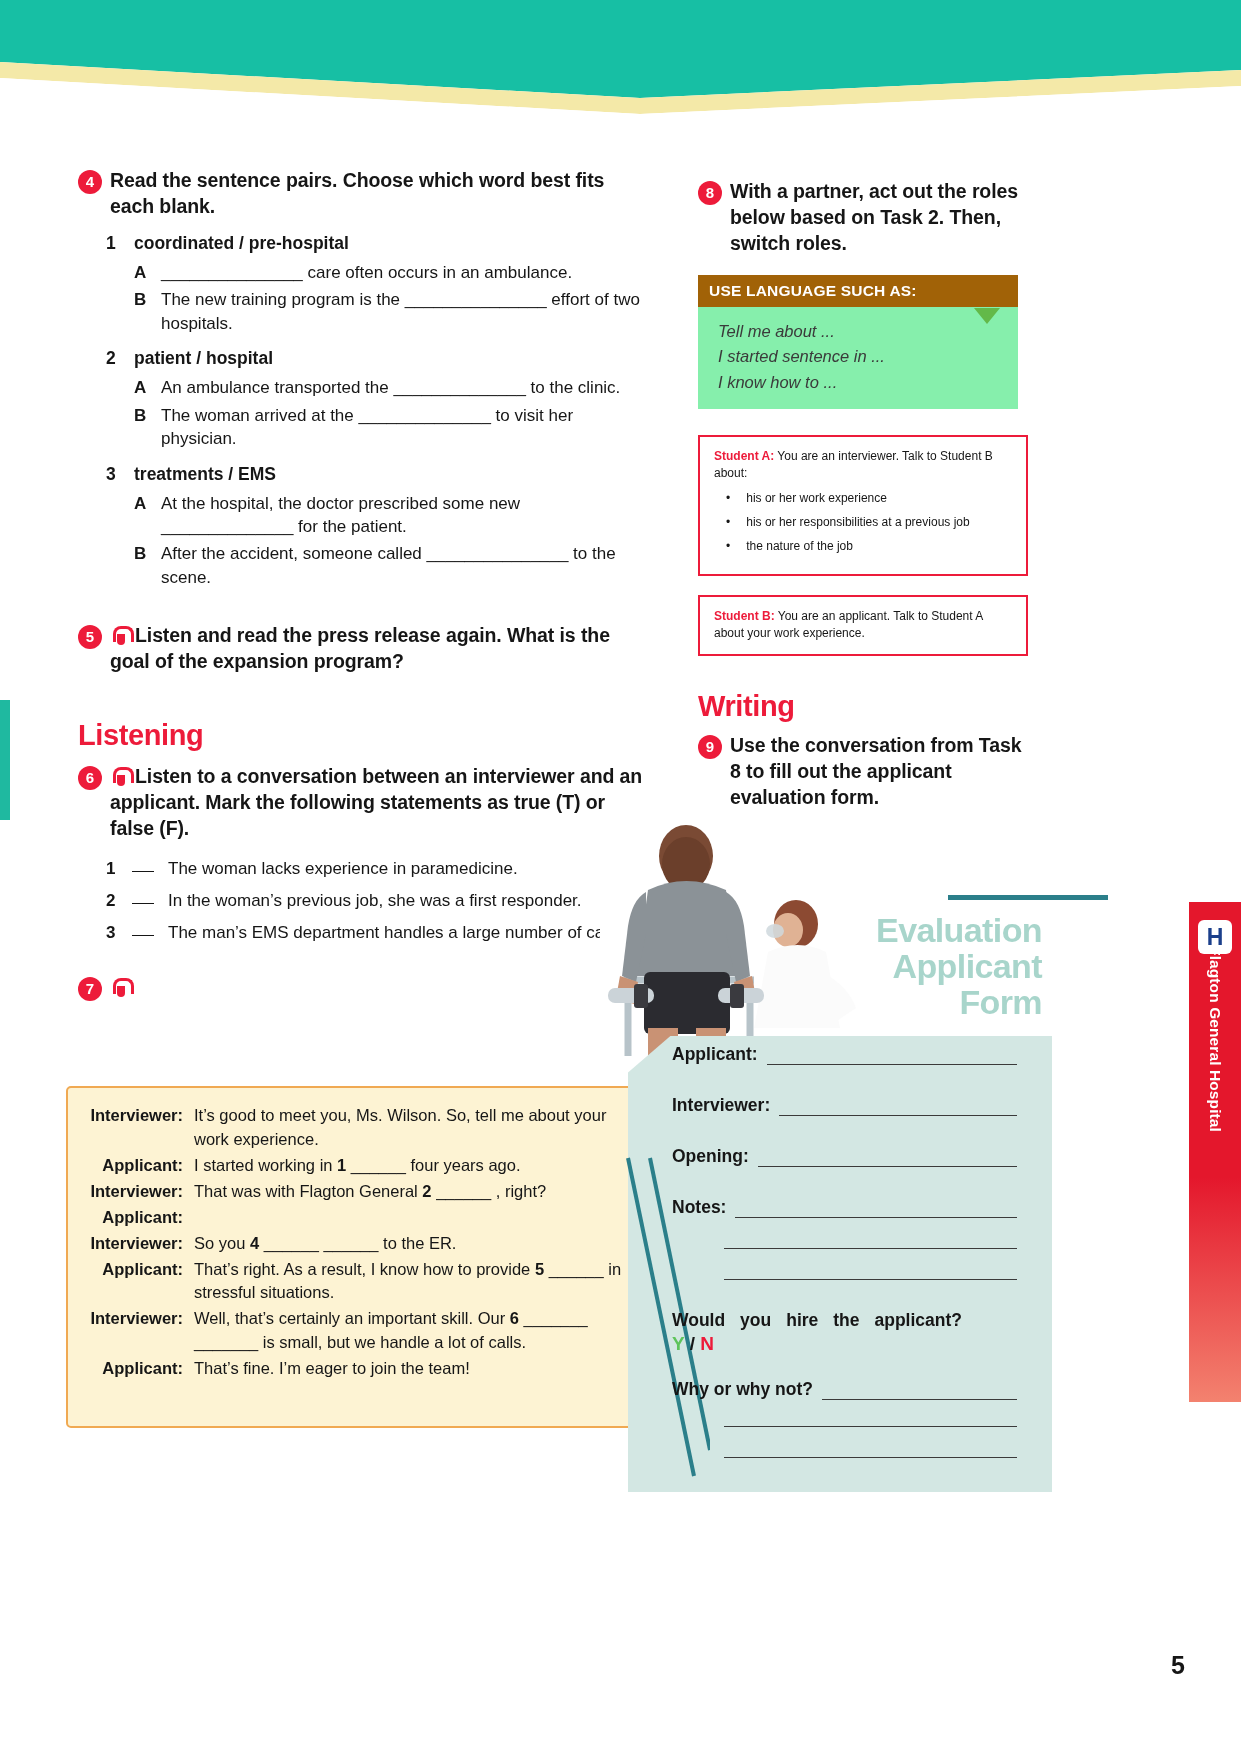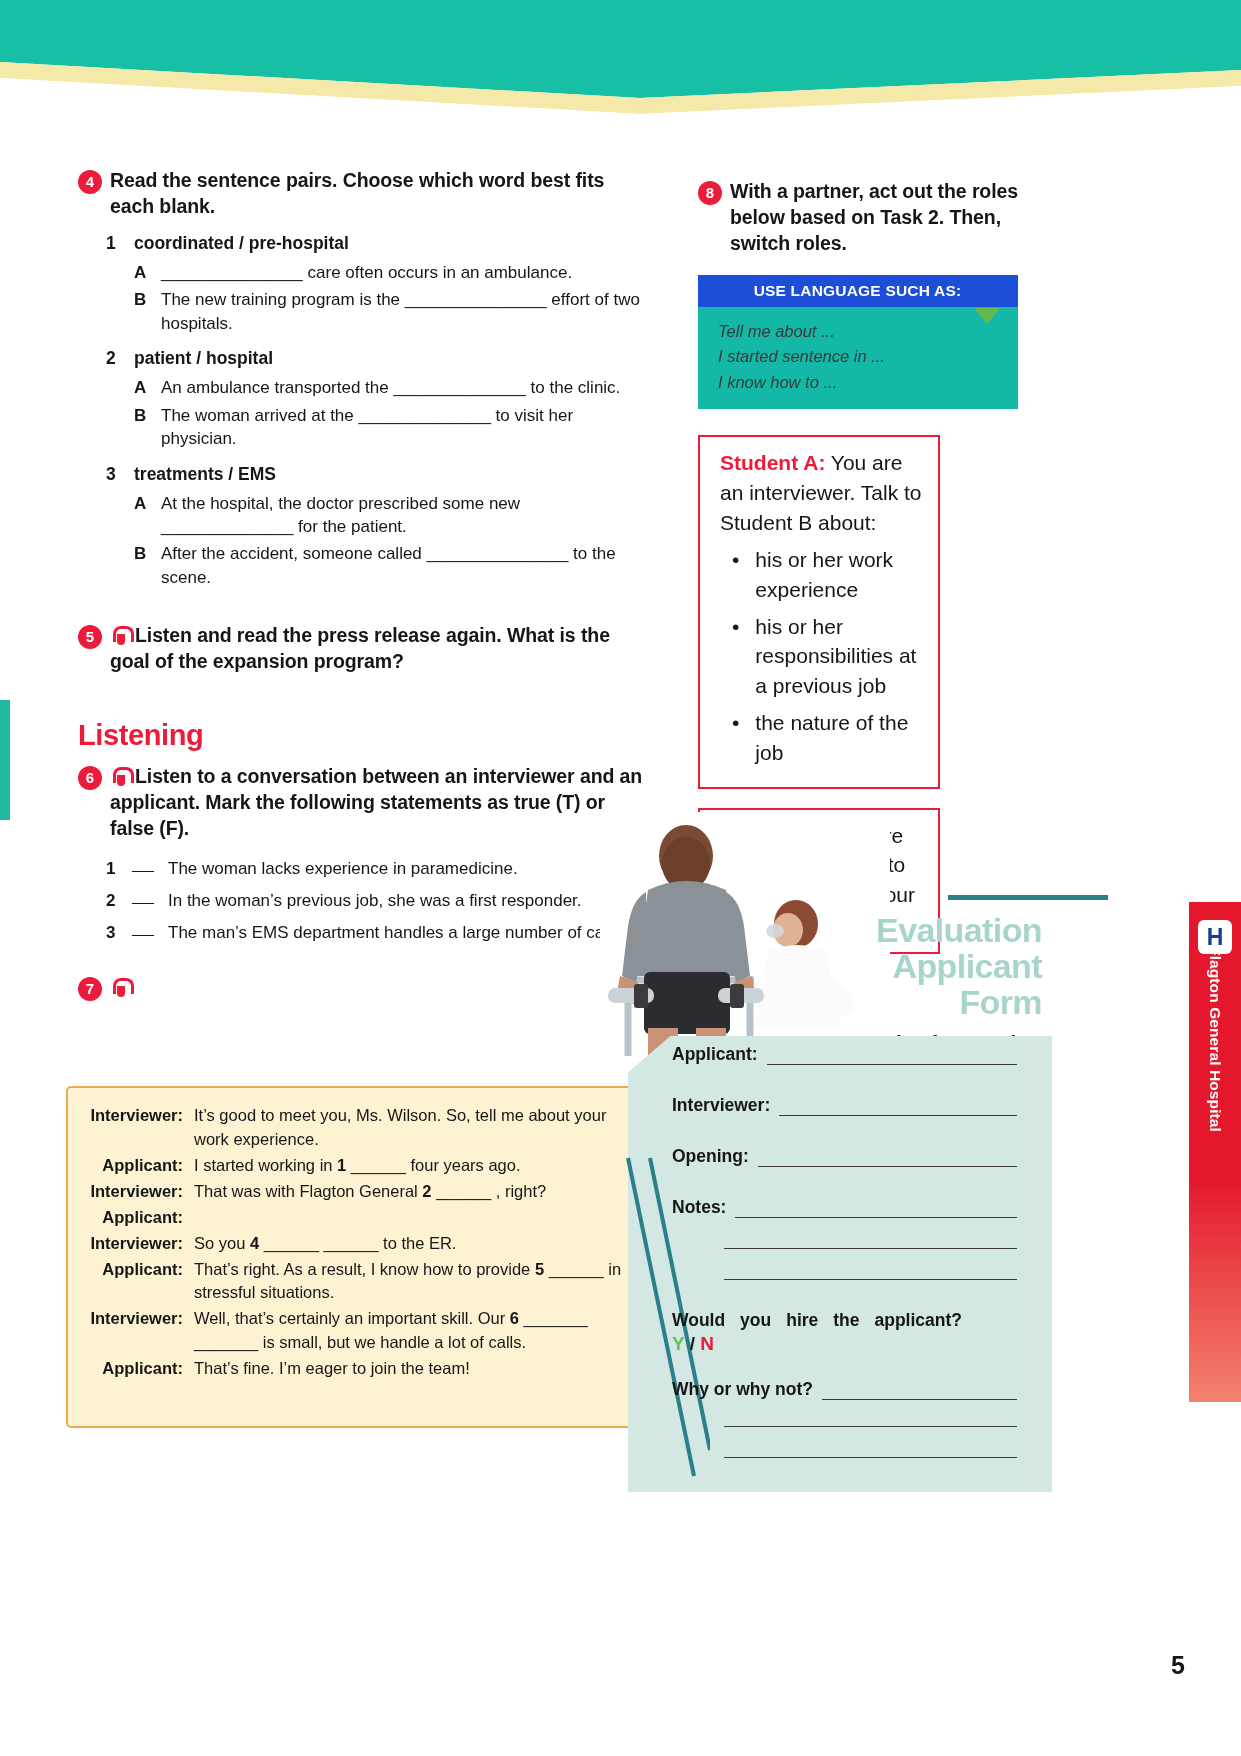--- a/index.html
+++ b/index.html
@@ -181,55 +181,54 @@
   .line .say { flex: 1 1 auto; }
   .line .say b { font-weight: bold; }
 
   
   .ulang {
     position: relative;
     margin-top: 18px;
     width: 320px;
   }
   .ulang-head {
-    background: #1d4ed8;
+    background: #a16207;
     color: #ffffff;
     font-size: 15.5px;
     font-weight: bold;
     letter-spacing: 0.2px;
     padding: 7px 12px 7px 11px;
-    text-align: center;
   }
   .ulang-body {
-    background: #14b8a6;
+    background: #86efac;
     padding: 12px 16px 14px 20px;
   }
   .ulang-body div {
     font-style: italic;
     font-size: 16.5px;
     color: #3a3a3a;
     line-height: 1.55;
   }
   .ulang-notch {
     position: absolute;
     right: 18px; top: 33px;
     width: 0; height: 0;
     border-left: 13px solid transparent;
     border-right: 13px solid transparent;
     border-top: 16px solid #63b949;
   }
 
   
   .student-box {
     border: 2.5px solid #ed1b3a;
-    padding: 11px 14px 12px 20px;
-    font-size: 21px;
+    padding: 11px 14px 12px 14px;
+    font-size: 12px;
     line-height: 1.42;
     color: #161616;
-    width: 242px;
+    width: 330px;
   }
   .student-box .who {
     color: #ed1b3a;
     font-weight: bold;
   }
   .bullets { margin: 7px 0 0 0; padding: 0; list-style: none; }
   .bullets li {
     display: flex;
     gap: 16px;
     margin-bottom: 7px;

